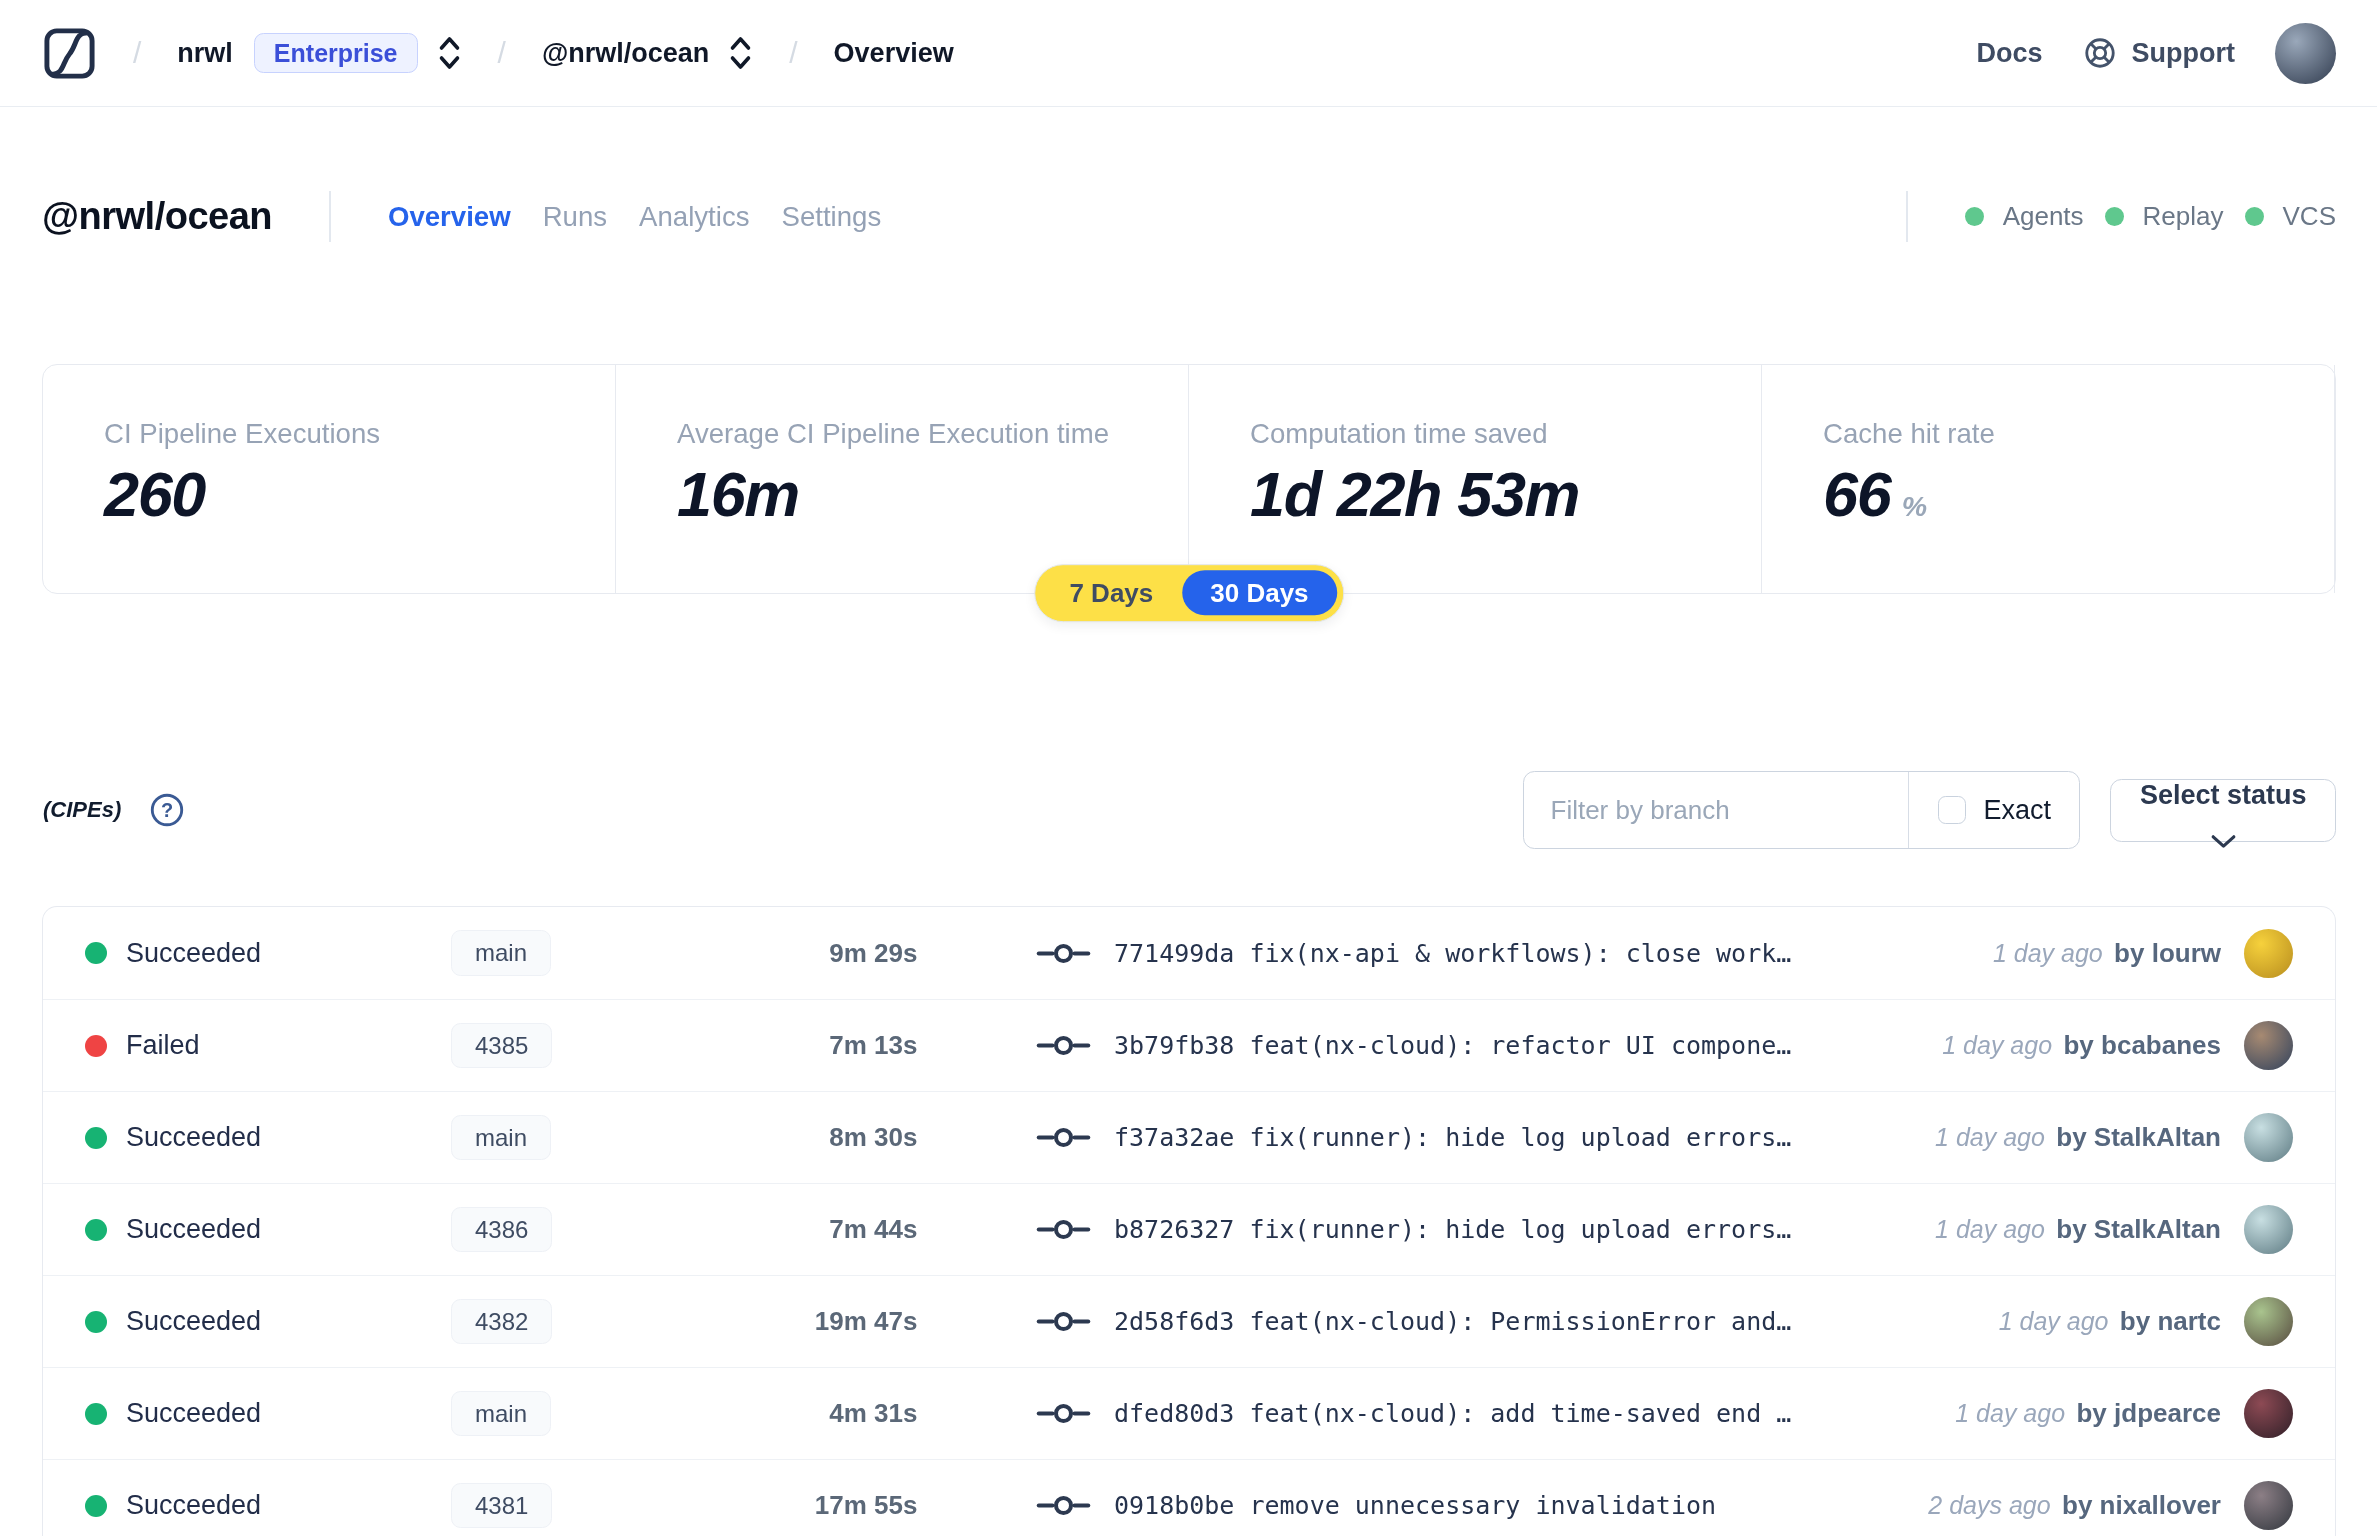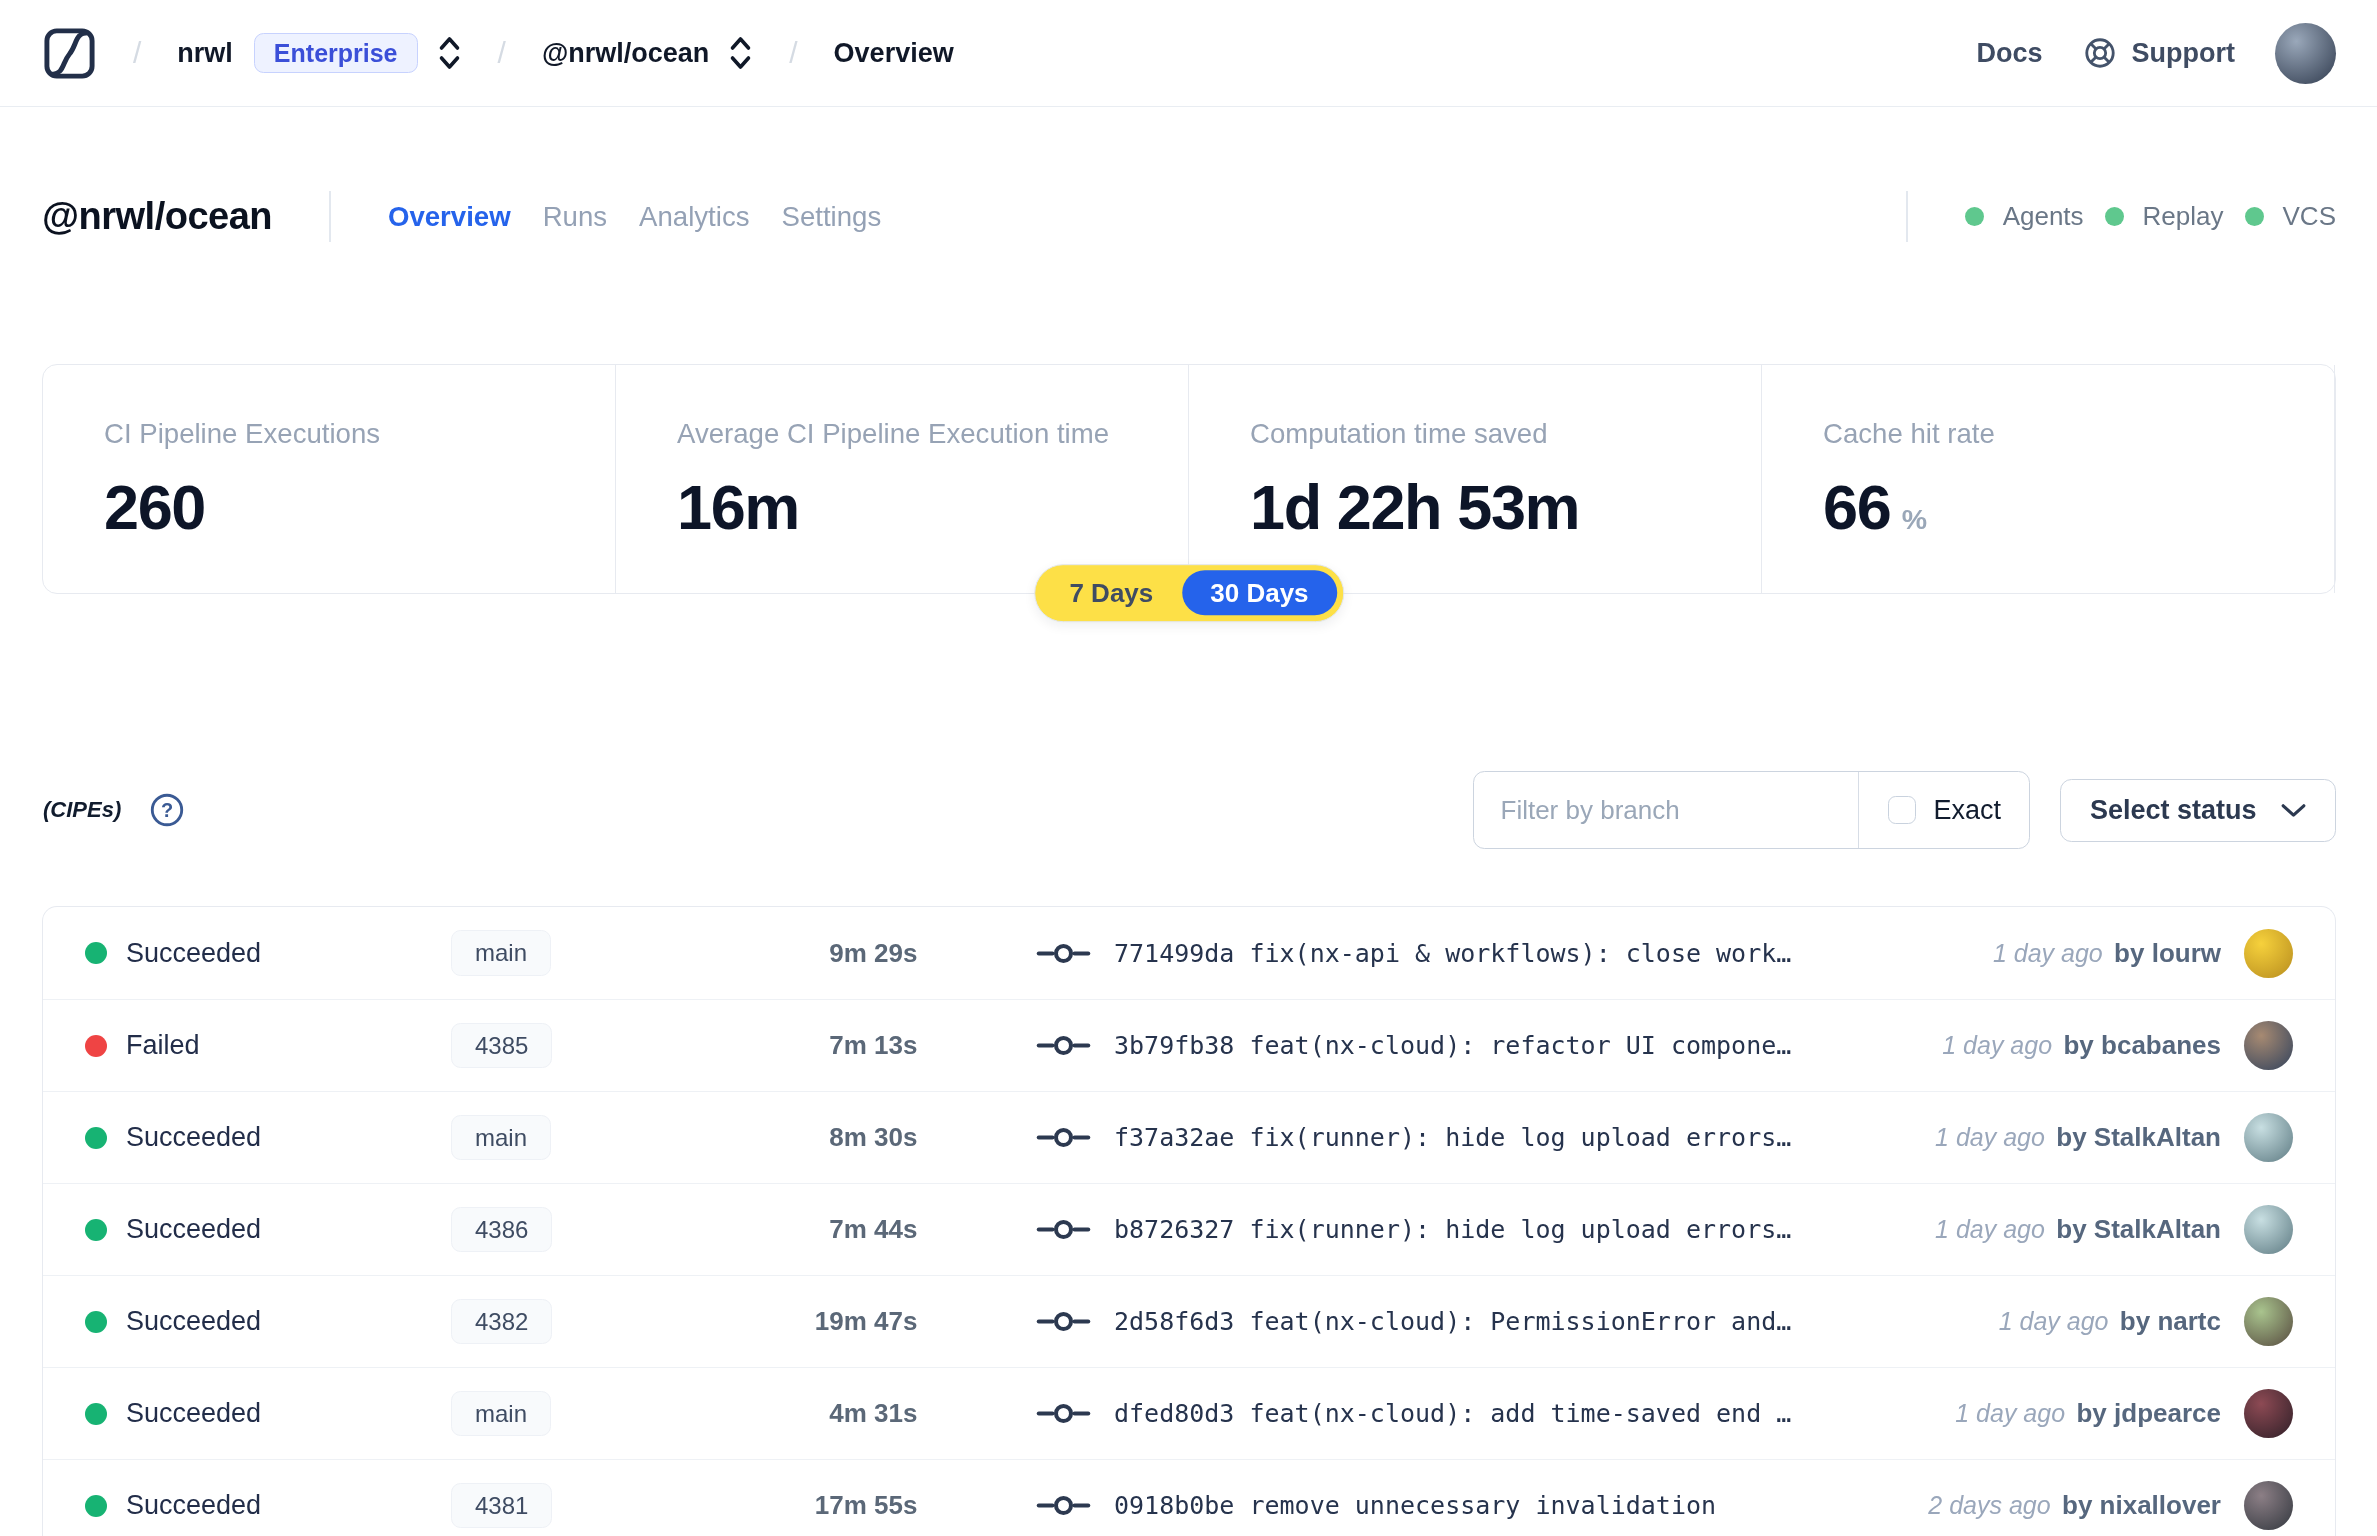--- a/index.html
+++ b/index.html
@@ -45,21 +45,21 @@
                 background: var(--legend-green, #5fc88e); }
 
   
   .stats { margin: 122px 42px 0; border: 1.9px solid #e7eaf0; border-radius: 15px;
            display: grid; grid-template-columns: 1fr 1fr 1fr 1fr; height: 230px;
            position: relative; background: #fff; }
   .stat-card { padding: 53px 38px 0 61px; border-right: 1.9px solid #e7eaf0; }
   .stat-card:last-child { border-right: none; }
   .stat-title { font-size: 27.6px; font-weight: 500; color: #97a3b5; }
   .stat-value { font-size: 63px; font-weight: 700; color: #0d1528;
-                letter-spacing: -1.4px; margin-top: 21px; }
+                letter-spacing: -1.4px; margin-top: 8px; font-style: italic; }
   .stat-suffix { font-size: 28.5px; font-weight: 600; color: #9aa7b8; margin-left: 11.4px;
                  letter-spacing: 0; }
   .toggle { position: absolute; left: 50%; bottom: 0; transform: translate(-50%, 50%);
             background: #fde047; border: 1.9px solid #e2e7ee; border-radius: 950px; padding: 5.7px;
             display: flex; align-items: center; box-shadow: 0 3.8px 11.4px rgba(15,23,42,.07); }
   .toggle-opt { font-size: 26px; font-weight: 600; color: #3f4c63; padding: 9.5px 28.5px;
                 border-radius: 950px; cursor: pointer; line-height: 1; }
   .toggle-opt.active { background: var(--accent, #2563eb); color: #fff; }
 
   
@@ -77,21 +77,21 @@
                   font-size: 26px; color: #1e293b; font-family: inherit; background: transparent; }
   .branch-input::placeholder { color: #9aa7b8; }
   .fg-div { width: 1.9px; background: #d7dde6; }
   .exact { display: flex; align-items: center; gap: 17px; padding: 0 28.5px;
            font-size: 27px; font-weight: 500; color: #111c2e; cursor: pointer; }
   .checkbox { width: 28.5px; height: 28.5px; border: 1.9px solid #c9d2de; border-radius: 7.6px;
               background: #fff; flex: none; }
   .status-select { margin-left: 30px; display: flex; align-items: center; gap: 23px;
                    height: 63px; border: 1.9px solid #ccd4df; border-radius: 11.4px;
                    background: #fff; padding: 0 28.5px; font-size: 27px; font-weight: 600;
-                   color: #2c3950; font-family: inherit; cursor: pointer; }
+                   color: #2c3950; font-family: inherit; cursor: pointer; flex-direction: column; }
 
   
   .table { margin: 57px 42px 0; border: 1.9px solid #e7eaf0; border-bottom: none;
            border-radius: 15px 15px 0 0; overflow: hidden; background: #fff; }
   .row { display: grid; grid-template-columns: 366px 181px 314px minmax(0,1fr) 495px;
          align-items: center; height: 92px; padding: 0 42px; cursor: pointer; }
   .row + .row { border-top: 1.9px solid #eef1f5; }
   .cell-status { display: flex; align-items: center; gap: 19px; }
   .dot { width: 22px; height: 22px; border-radius: 50%; flex: none; }
   .dot-green { background: var(--success, #17b373); }

